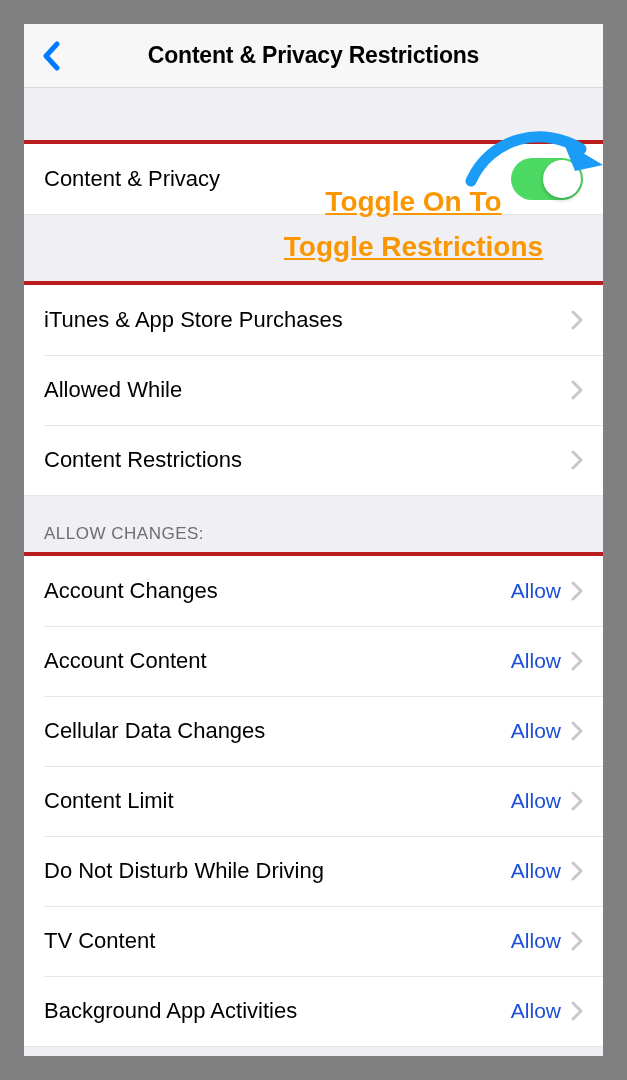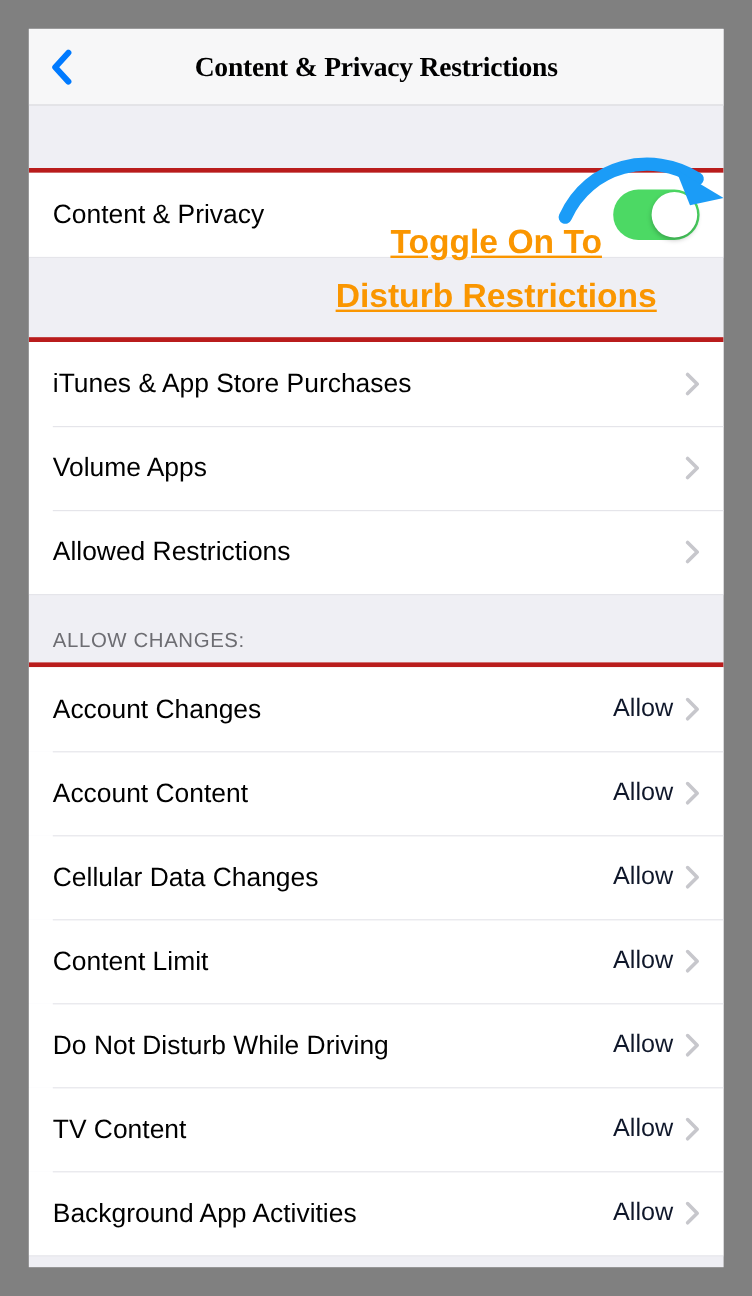--- a/index.html
+++ b/index.html
@@ -33,21 +33,20 @@
       cursor: pointer;
     }
     .back svg { display: block; }
     .nav-title {
       flex: 1;
       text-align: center;
       font-size: 23px;
       font-weight: 700;
       color: #000;
       letter-spacing: -0.2px;
-      font-family: Liberation Serif, serif;
     }
     .group-gap {
       height: 52px;
     }
     .cell {
       background: #fff;
       min-height: 70px;
       display: flex;
       align-items: center;
       padding: 0 20px;
@@ -67,21 +66,21 @@
       border-top: 4px solid #b91c1c;
       border-bottom: 1px solid #e5e5ea;
     }
     .cell-label {
       flex: 1;
       font-size: 22px;
       color: #000;
     }
     .cell-detail {
       font-size: 21px;
-      color: #0f172a;
+      color: #1d4ed8;
       margin-right: 10px;
     }
     .chevron {
       color: #c7c7cc;
     }
     .chevron svg { display: block; }
     .section-header {
       padding: 28px 7px 8px 20px;
       font-size: 17px;
       letter-spacing: 0.5px;
@@ -160,44 +159,44 @@
 
   <div class="arrow">
     <svg width="140" height="70" viewBox="0 0 140 70">
       <path d="M 8 62 C 28 18, 80 6, 118 30" fill="none" stroke="#1b9cf7" stroke-width="11" stroke-linecap="round"></path>
       <polygon points="140,46 100,22 112,52" fill="#1b9cf7"></polygon>
     </svg>
   </div>
 
   <div class="annotation">
     <div class="annotation-text">Toggle On To</div>
-    <div class="annotation-text">Disturb Restrictions</div>
+    <div class="annotation-text">Toggle Restrictions</div>
   </div>
 
   <div style="height:66px"></div>
 
   <div class="group">
     <div class="cell">
       <div class="cell-label">iTunes &amp; App Store Purchases</div>
       <div class="chevron">
         <svg width="12" height="20" viewBox="0 0 12 20">
             <polyline points="2,2 10,10 2,18" fill="none" stroke="#c7c7cc" stroke-width="3" stroke-linecap="round" stroke-linejoin="round"></polyline>
           </svg>
       </div>
     </div>
     <div class="cell">
-      <div class="cell-label">Volume Apps</div>
-      <div class="chevron">
-        <svg width="12" height="20" viewBox="0 0 12 20">
-            <polyline points="2,2 10,10 2,18" fill="none" stroke="#c7c7cc" stroke-width="3" stroke-linecap="round" stroke-linejoin="round"></polyline>
-          </svg>
-      </div>
-    </div>
-    <div class="cell">
-      <div class="cell-label">Allowed Restrictions</div>
+      <div class="cell-label">Allowed While</div>
+      <div class="chevron">
+        <svg width="12" height="20" viewBox="0 0 12 20">
+            <polyline points="2,2 10,10 2,18" fill="none" stroke="#c7c7cc" stroke-width="3" stroke-linecap="round" stroke-linejoin="round"></polyline>
+          </svg>
+      </div>
+    </div>
+    <div class="cell">
+      <div class="cell-label">Content Restrictions</div>
       <div class="chevron">
         <svg width="12" height="20" viewBox="0 0 12 20">
             <polyline points="2,2 10,10 2,18" fill="none" stroke="#c7c7cc" stroke-width="3" stroke-linecap="round" stroke-linejoin="round"></polyline>
           </svg>
       </div>
     </div>
   </div>
 
   <div class="section-header">ALLOW CHANGES:</div>
 

